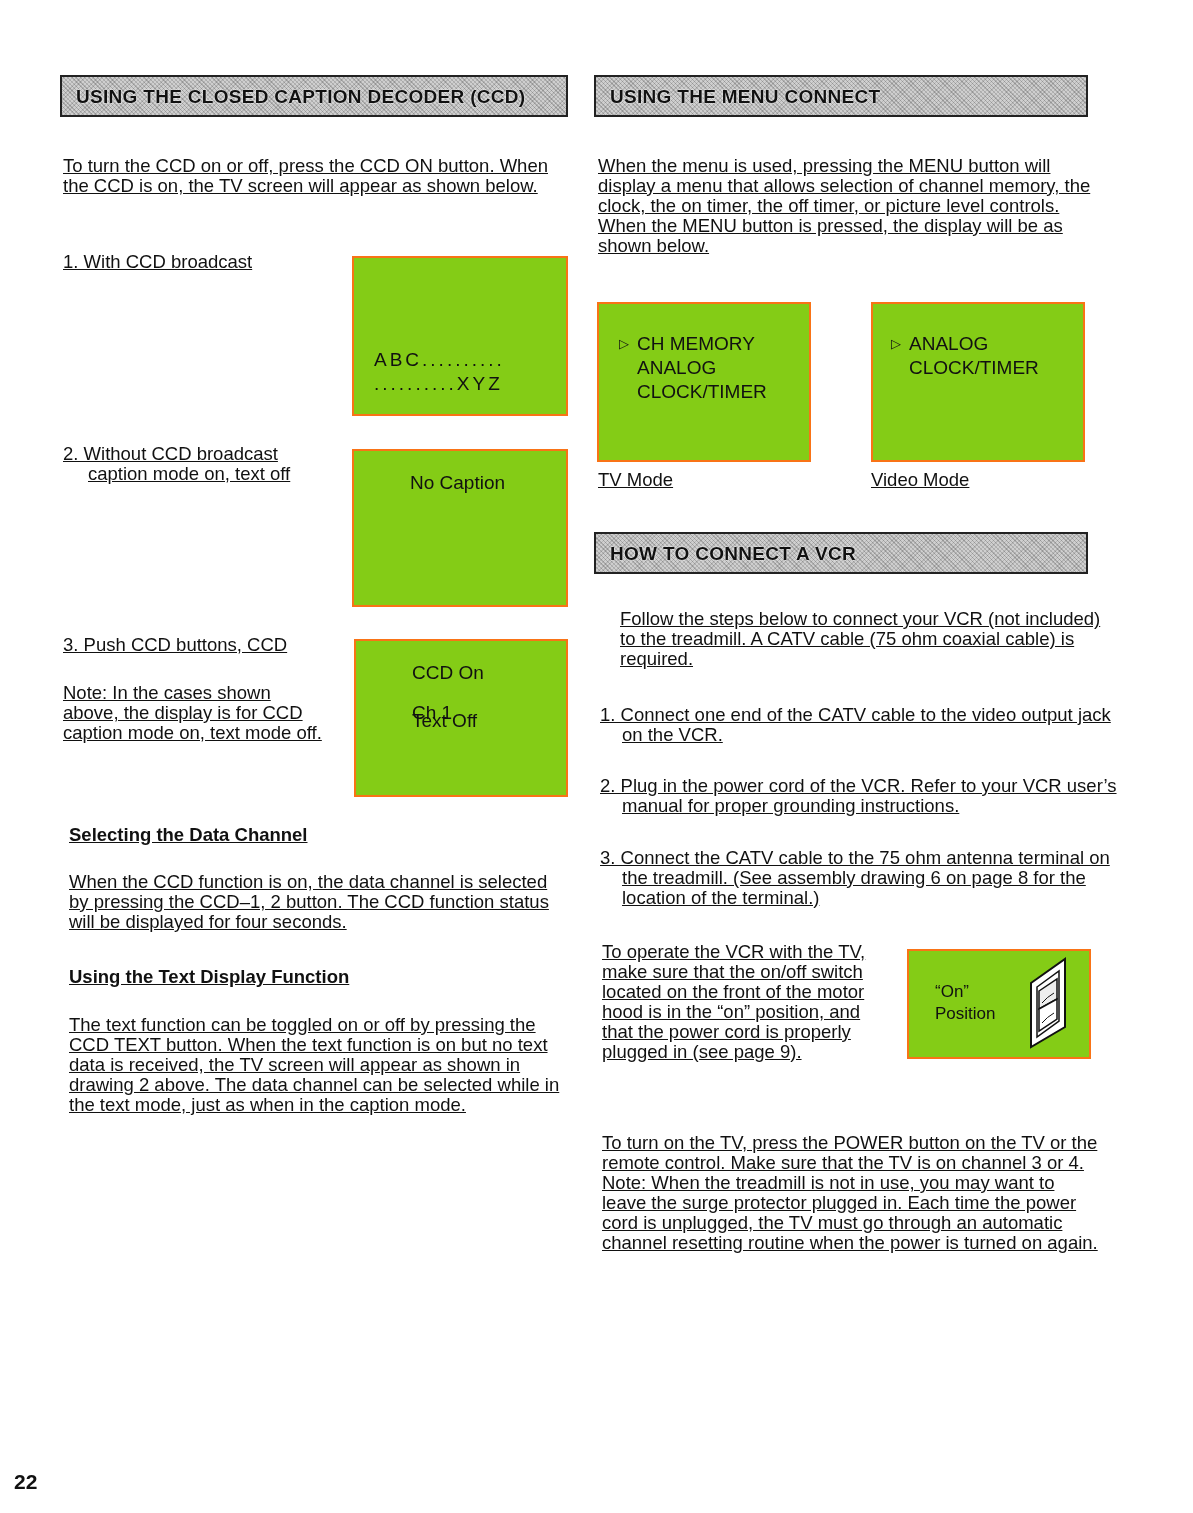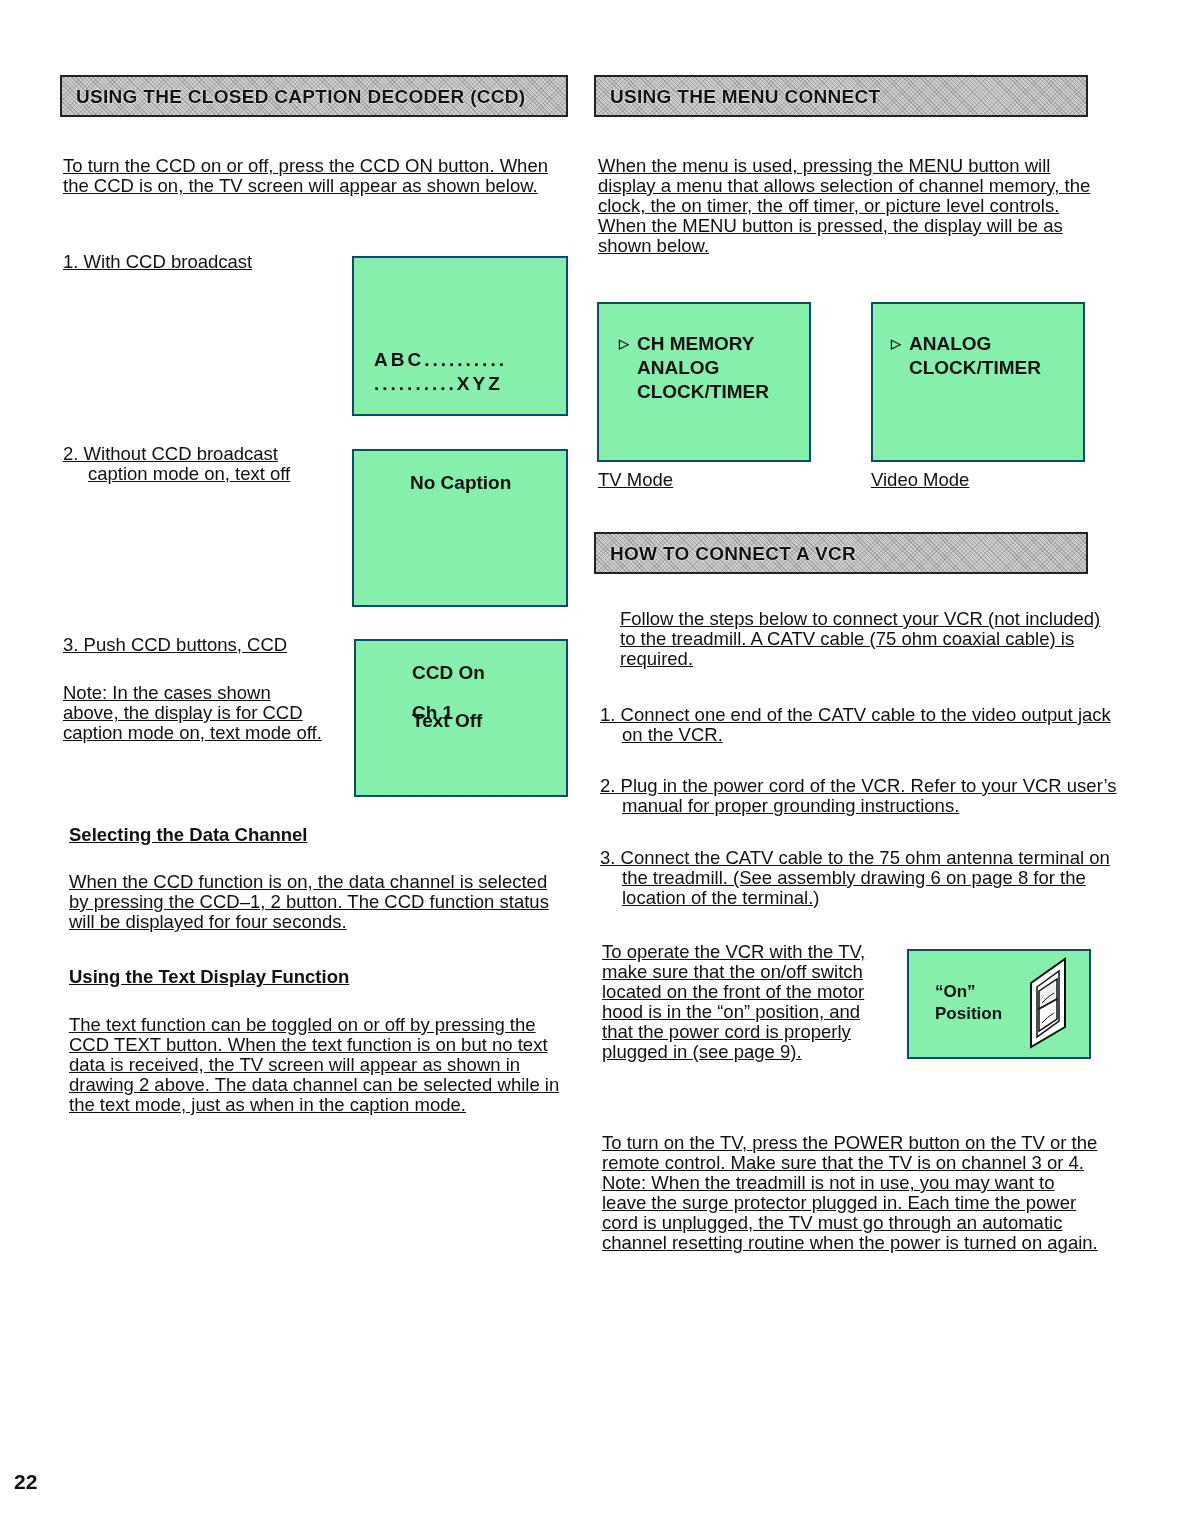--- a/index.html
+++ b/index.html
@@ -15,22 +15,22 @@
       repeating-linear-gradient(45deg, rgba(0,0,0,0.18) 0 1px, transparent 1px 3px),
       repeating-linear-gradient(-45deg, rgba(0,0,0,0.12) 0 1px, transparent 1px 3px);
     font-weight: bold; font-size: 19px; letter-spacing: 0.3px;
     padding: 9px 0 0 14px; color: #111;
     text-shadow: 0 0 1px #fff, 0 0 2px #fff;
   }
   .para { position: absolute; font-size: 18.5px; line-height: 20px; text-decoration: underline; }
   .hang { padding-left: 22px; text-indent: -22px; }
   .bold { font-weight: bold; }
   .screen {
-    position: absolute; box-sizing: border-box; border: 2px solid #0c4a6e; background: #86efac;
-    font-size: 19px; line-height: 24px; font-weight: bold;
+    position: absolute; box-sizing: border-box; border: 2px solid #f97316; background: #84cc16;
+    font-size: 19px; line-height: 24px;
   }
   .screen-line { white-space: pre; }
   .arrow { display: inline-block; width: 18px; font-size: 13px; vertical-align: 2px; }
   .page-num { position: absolute; left: 14px; top: 1470px; font-weight: bold; font-size: 21px; }
 </style>
 </head>
 <body>
 
 <div class="banner" style="left:60px; top:75px; width:508px;"><span>USING THE CLOSED CAPTION DECODER (CCD)</span></div>
 

